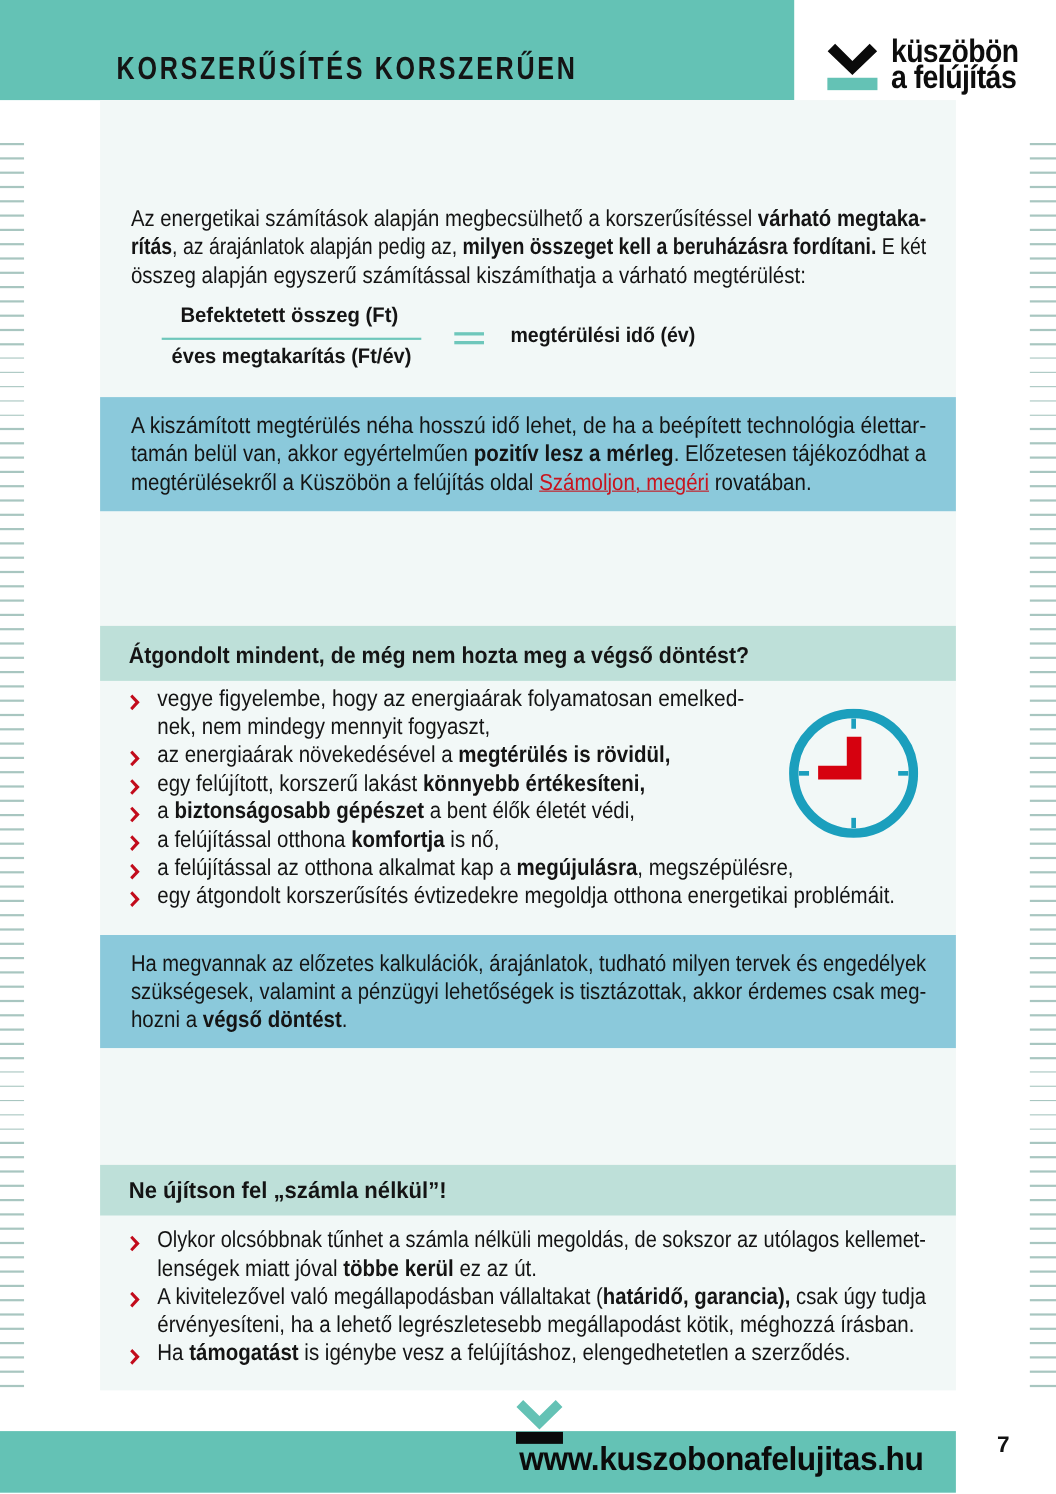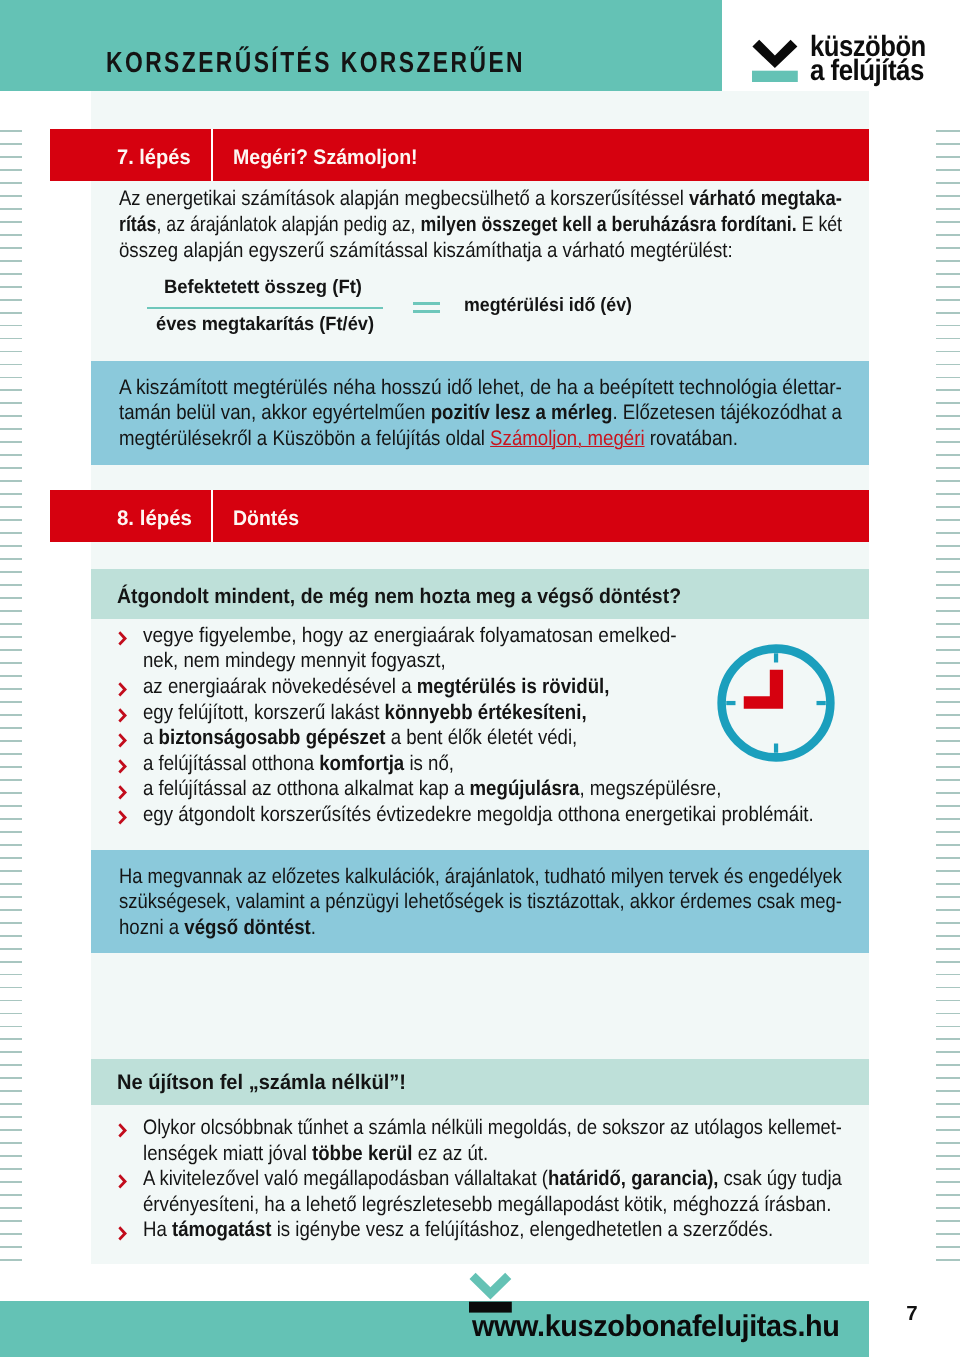--- a/index.html
+++ b/index.html
@@ -260,25 +260,20 @@
       <i style="top:1051.38px"></i>
       <i style="top:1064.36px"></i>
       <i style="top:1077.34px"></i>
       <i style="top:1090.32px"></i>
       <i style="top:1103.30px"></i>
       <i style="top:1116.28px"></i>
       <i style="top:1129.26px"></i>
     </div>
 
   <div class="panel" style="top:91px;height:270px;"></div>
-  <div class="redbar" style="top:129px;">
-    <div class="step" style="top: 28.56px; transform: scaleX(0.9551);">7. lépés</div>
-    <div class="sep"></div>
-    <div class="ttl" style="top: 28.56px; transform: scaleX(0.9306);">Megéri? Számoljon!</div>
-  </div>
   <div id="s7p">
       <div class="ln" style="left: 118.5px; top: 199.36px; transform: scaleX(0.8798);"><span>Az energetikai számítások alapján megbecsülhető a korszerűsítéssel </span><b>várható megtaka-</b></div>
       <div class="ln" style="left: 118.5px; top: 224.96px; transform: scaleX(0.8439);"><b>rítás</b><span>, az árajánlatok alapján pedig az, </span><b>milyen összeget kell a beruházásra fordítani.</b><span> E két</span></div>
       <div class="ln" style="left: 118.5px; top: 250.56px; transform: scaleX(0.888);"><span>összeg alapján egyszerű számítással kiszámíthatja a várható megtérülést:</span></div>
     </div>
 
   <div>
     <div class="num" id="fnum" style="left: 164px; top: 287.972px; transform: scaleX(0.9623);">Befektetett összeg (Ft)</div>
     <div class="fbar" style="left:147px;top:306.5px;width:236px;"></div>
     <div class="den" id="fden" style="left: 156px; top: 325.172px; transform: scaleX(0.9507);">éves megtakarítás (Ft/év)</div>
@@ -290,25 +285,20 @@
   </div>
 
   <div class="bluepanel" style="top:361px;height:104px;"></div>
   <div id="s7n">
       <div class="ln" style="left: 118.5px; top: 387.86px; transform: scaleX(0.9121);"><span>A kiszámított megtérülés néha hosszú idő lehet, de ha a beépített technológia élettar-</span></div>
       <div class="ln" style="left: 118.5px; top: 413.46px; transform: scaleX(0.8899);"><span>tamán belül van, akkor egyértelműen </span><b>pozitív lesz a mérleg</b><span>. Előzetesen tájékozódhat a</span></div>
       <div class="ln" style="left: 118.5px; top: 439.06px; transform: scaleX(0.888);"><span>megtérülésekről a Küszöbön a felújítás oldal </span><a class="lnk">Számoljon, megéri</a><span> rovatában.</span></div>
     </div>
 
   <div class="panel" style="top:465px;height:385px;"></div>
-  <div class="redbar" style="top:490px;">
-    <div class="step" style="top: 28.56px; transform: scaleX(0.9732);">8. lépés</div>
-    <div class="sep"></div>
-    <div class="ttl" style="top: 28.56px; transform: scaleX(0.9271);">Döntés</div>
-  </div>
   <div class="tealhead" style="top:569px;height:50px;"></div>
   <div class="hd" style="left: 117.4px; top: 597.36px; transform: scaleX(0.9261);">Átgondolt mindent, de még nem hozta meg a végső döntést?</div>
 
   <svg class="clock" viewBox="0 0 120 120" style="position:absolute;left:716.9px;top:643.8px;width:118px;height:118px;">
     <circle cx="60" cy="60" r="55.3" fill="none" stroke="#1b9fbd" stroke-width="8.7"></circle>
     <rect x="57.9" y="9.4" width="4.3" height="9.4" fill="#1b9fbd"></rect>
     <rect x="57.9" y="101.2" width="4.3" height="9.4" fill="#1b9fbd"></rect>
     <rect x="9.4" y="57.9" width="9.4" height="4.3" fill="#1b9fbd"></rect>
     <rect x="101.2" y="57.9" width="9.4" height="4.3" fill="#1b9fbd"></rect>
     <path d="M53.7 26.3 L67.2 26.3 L67.2 65.8 L27.2 65.8 L27.2 53.1 L53.7 53.1 Z" fill="#d6010f"></path>

